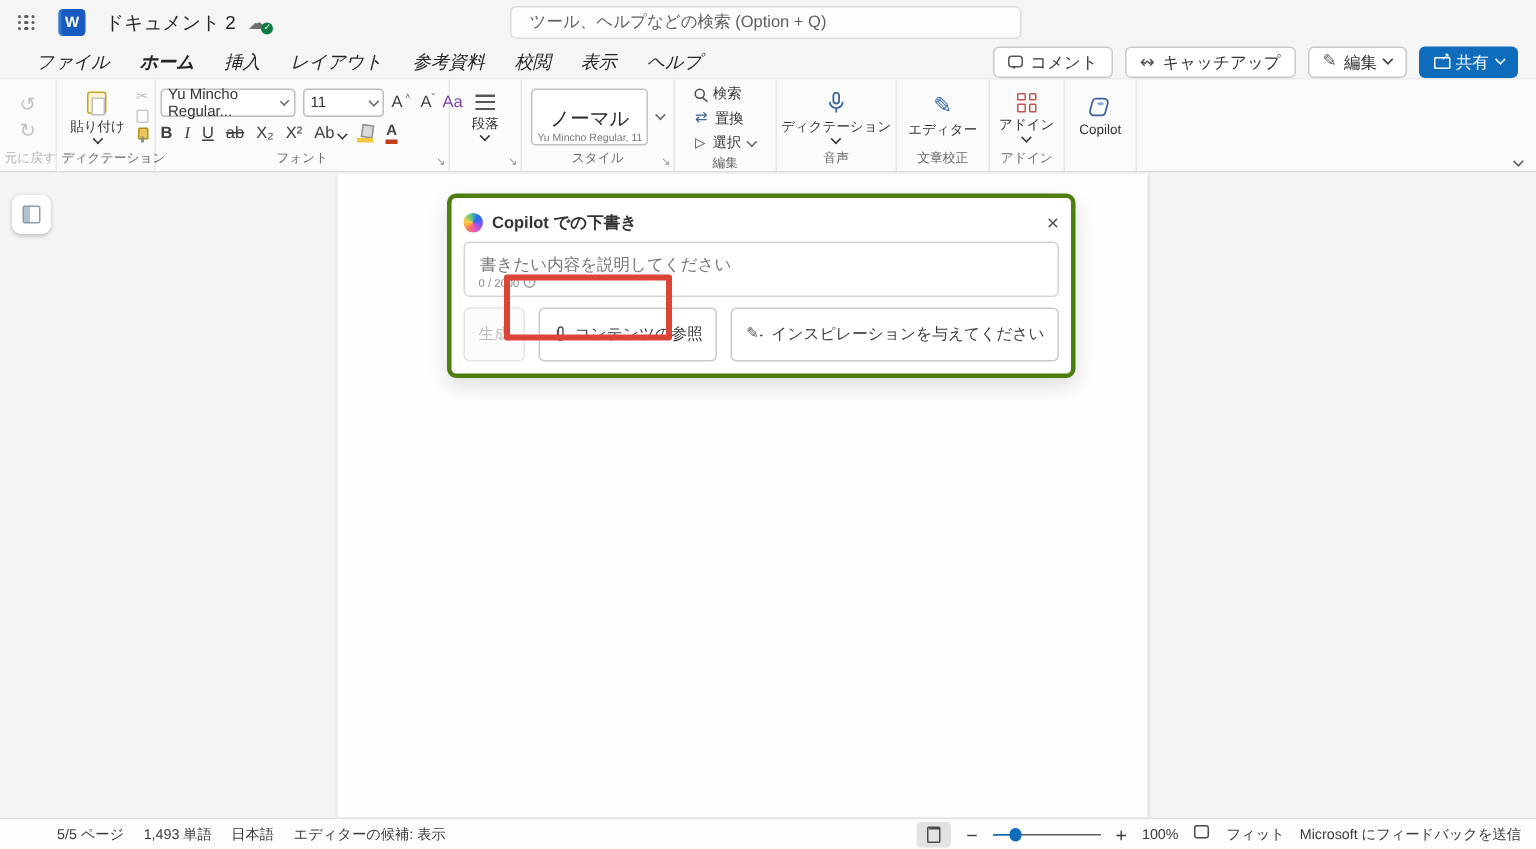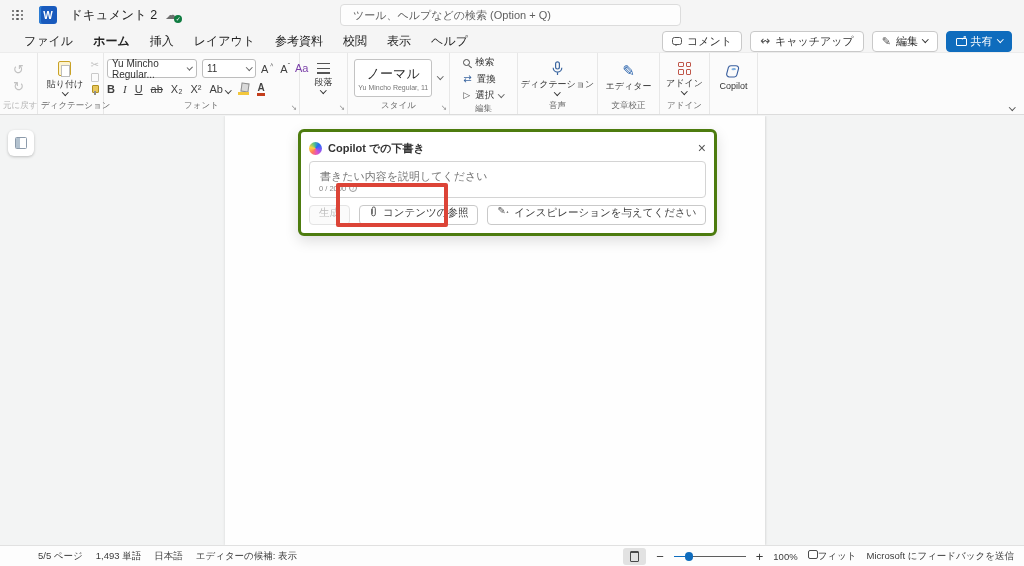--- a/index.html
+++ b/index.html
@@ -20,21 +20,21 @@
   .buy-365 { display:flex; align-items:center; gap:6px; font-size:11.5px; color:#333; cursor:pointer; }
   .gem { width:8px; height:8px; border:1.4px solid #4f4f4f; transform:rotate(45deg); border-radius:1px; }
   .gear-btn { font-size:14px; color:#4a4a4a; cursor:pointer; line-height:1; }
   .person-btn { width:14px; height:14px; position:relative; cursor:pointer; }
   .person-btn::before { content:""; position:absolute; left:4px; top:0; width:5px; height:5px; border:1.3px solid #4a4a4a; border-radius:50%; }
   .person-btn::after { content:""; position:absolute; left:1px; top:7px; width:11px; height:6px; border:1.3px solid #4a4a4a; border-bottom:none; border-radius:6px 6px 0 0; }
 
   
   .menubar { position:absolute; top:30px; left:0; right:0; height:22px; background:#f5f5f5; display:flex; align-items:center; }
   .menu-items { display:flex; align-items:center; padding-left:14px; }
-  .menu-item { position:relative; font-size:12px; color:#242424; margin:0 9px; padding:3px 1px; cursor:pointer; white-space:nowrap; }
+  .menu-item { position:relative; font-size:12px; color:#242424; margin:0 9px; padding:3px 1px; cursor:pointer; white-space:nowrap;font-style:italic; }
   .menu-item.active { font-weight:bold; }
   .menu-item.active::after { content:""; position:absolute; left:0; right:0; bottom:-2px; height:2.6px; border-radius:2px; background:#115ea3; }
   .mb-actions { margin-left:auto; display:flex; align-items:center; gap:8px; padding-right:12px; }
   .pill-btn { height:21px; display:flex; align-items:center; gap:5px; padding:0 9px; background:#fff; border:1px solid #c9c9c9; border-radius:4px; font-size:11px; color:#333; cursor:pointer; white-space:nowrap; }
   .pill-btn.primary { background:#0f6cbd; border-color:#0f6cbd; color:#fff; }
   .bubble { width:10px; height:8px; border:1.2px solid #555; border-radius:2.5px; position:relative; }
   .bubble::after { content:""; position:absolute; left:1.5px; bottom:-3.5px; border:2px solid transparent; border-top-color:#555; }
   .wave { font-size:12px; color:#555; line-height:1; }
   .pencil { font-size:11px; color:#555; line-height:1; }
   .share-ic { width:10px; height:9px; position:relative; }
@@ -70,21 +70,21 @@
   .fmt.u { text-decoration:underline; }
   .fmt.strike { text-decoration:line-through; }
   .font-top { display:flex; align-items:center; gap:5px; }
   .a-case { color:#7a3fa8; }
   .sup-mark { font-size:7px; vertical-align:super; }
   .hl-ic { width:11px; height:12px; position:relative; cursor:pointer; }
   .hl-ic::before { content:""; position:absolute; left:2.5px; top:0; width:6px; height:7px; background:#d9d9d9; border:1px solid #8f8f8f; transform:rotate(8deg); }
   .hl-ic::after { content:""; position:absolute; left:0; bottom:0; width:11px; height:3px; background:#f3c73c; }
   .fc-ic { font-size:10px; font-weight:bold; color:#444; border-bottom:3px solid #c43e1c; line-height:1.1; cursor:pointer; }
   .para-ic { width:13px; height:11px; background:repeating-linear-gradient(to bottom,#555 0 1.4px,transparent 1.4px 4.6px); }
-  .style-box { width:78px; height:38px; background:#fff; border:1px solid #c3c3c3; border-radius:3px; display:flex; flex-direction:column; align-items:center; justify-content:center; cursor:pointer; }
+  .style-box { width:78px; height:38px; background:#fff; border:1px solid #c3c3c3; border-radius:3px; display:flex; flex-direction:column; align-items:center; justify-content:flex-end; cursor:pointer; }
   .style-name { font-size:13px; color:#2b2b2b; }
   .style-detail { font-size:7px; color:#777; margin-top:1px; }
   .edit-col { display:flex; flex-direction:column; gap:3.5px; align-items:flex-start; }
   .edit-row { display:flex; align-items:center; gap:5px; font-size:9.5px; color:#333; cursor:pointer; white-space:nowrap; }
   .lens { width:7px; height:7px; border:1.4px solid #4a4a4a; border-radius:50%; position:relative; }
   .lens::after { content:""; position:absolute; right:-3px; bottom:-2.5px; width:4px; height:1.4px; background:#4a4a4a; transform:rotate(40deg); }
   .swap { font-size:10px; color:#3b66a0; line-height:1; }
   .tri { font-size:9px; color:#4a4a4a; line-height:1; }
   .mic-svg, .cp-svg { display:block; }
   .editor-ic { font-size:15px; color:#2b64ad; line-height:1; }
@@ -103,40 +103,40 @@
   .cd-head { display:flex; align-items:center; gap:6px; height:18px; }
   .cp-logo { width:13px; height:13px; border-radius:50%; background:conic-gradient(from 40deg,#1e6ff1,#7a5af8,#e052c8,#ff7a59,#ffd23e,#58c684,#1e6ff1); }
   .cd-title { font-size:11px; font-weight:bold; color:#333; }
   .cd-close { margin-left:auto; font-size:14px; color:#555; cursor:pointer; line-height:1; }
   .cd-inputwrap { position:relative; margin-top:4px; }
   .cd-input { width:100%; height:37px; border:1px solid #d4d4d4; border-radius:4px; resize:none; font-family:inherit; font-size:11px; color:#333; padding:7px 10px; outline:none; display:block; }
   .cd-input::placeholder { color:#767676; }
   .cd-counter { position:absolute; left:10px; bottom:5px; font-size:7.5px; color:#8a8a8a; display:flex; align-items:flex-start; gap:3px; }
   .info-ic { width:8px; height:8px; border:1px solid #9a9a9a; border-radius:50%; font-size:5.5px; color:#9a9a9a; text-align:center; line-height:7px; font-style:italic; }
   .cd-foot { display:flex; align-items:center; gap:9px; margin-top:7px; }
-  .cd-btn { height:20px; display:flex; align-items:flex-start; gap:5px; padding:0 9px; background:#fff; border:1px solid #c9c9c9; border-radius:4px; font-size:10.5px; color:#3b3b3b; cursor:pointer; white-space:nowrap; }
+  .cd-btn { height:36px; display:flex; align-items:center; gap:5px; padding:0 9px; background:#fff; border:1px solid #c9c9c9; border-radius:4px; font-size:10.5px; color:#3b3b3b; cursor:pointer; white-space:nowrap; }
   .cd-btn.disabled { background:#fbfbfb; border-color:#e4e4e4; color:#bdbdbd; cursor:default; }
   .spark { font-size:10px; color:#555; line-height:1; }
 
   
   .red-box { position:absolute; left:336px; top:67px; width:112px; height:44px; border:4px solid #dc4437; border-radius:2px; z-index:20; pointer-events:none; }
 
   
   .statusbar { position:absolute; left:0; right:0; bottom:0; height:21px; background:#fdfdfd; border-top:1px solid #e1e1e1; display:flex; align-items:center; font-size:9.5px; color:#3b3b3b; }
   .sb-left { display:flex; align-items:center; gap:13px; padding-left:38px; }
   .sb-left span { cursor:pointer; white-space:nowrap; }
   .sb-right { margin-left:auto; display:flex; align-items:center; gap:10px; padding-right:10px; }
   .view-btn { width:23px; height:17px; background:#e2e2e2; border-radius:3px; display:flex; align-items:center; justify-content:center; cursor:pointer; }
   .doc-ic { width:9px; height:11px; border:1.1px solid #4a4a4a; border-radius:1px; box-shadow:inset 0 2.4px 0 -1.4px #4a4a4a; }
   .zoom-minus,.zoom-plus { font-size:13px; color:#3b3b3b; cursor:pointer; line-height:1; }
   .slider { position:relative; width:72px; height:10px; cursor:pointer; }
   .slider .track { position:absolute; top:4.5px; left:0; right:0; height:1.8px; background:#5d5d5d; }
   .slider .fill { position:absolute; top:4.5px; left:0; width:15px; height:1.8px; background:#0f6cbd; }
   .slider .knob { position:absolute; top:1px; left:11px; width:8.5px; height:8.5px; border-radius:50%; background:#0f6cbd; }
-  .fit-wrap { display:flex; align-items:flex-start; gap:0; cursor:pointer; }
+  .fit-wrap { display:flex; align-items:flex-start; gap:12px; cursor:pointer; }
   .fit-ic { width:10px; height:9px; border:1.2px solid #4a4a4a; border-radius:2px; box-shadow:inset 0 0 0 1.6px #fdfdfd; }
   .feedback { cursor:pointer; white-space:nowrap; }
 </style>
 </head>
 <body>
 
 <div class="titlebar">
   <div class="apps-grid">
       <i></i>
       <i></i>

